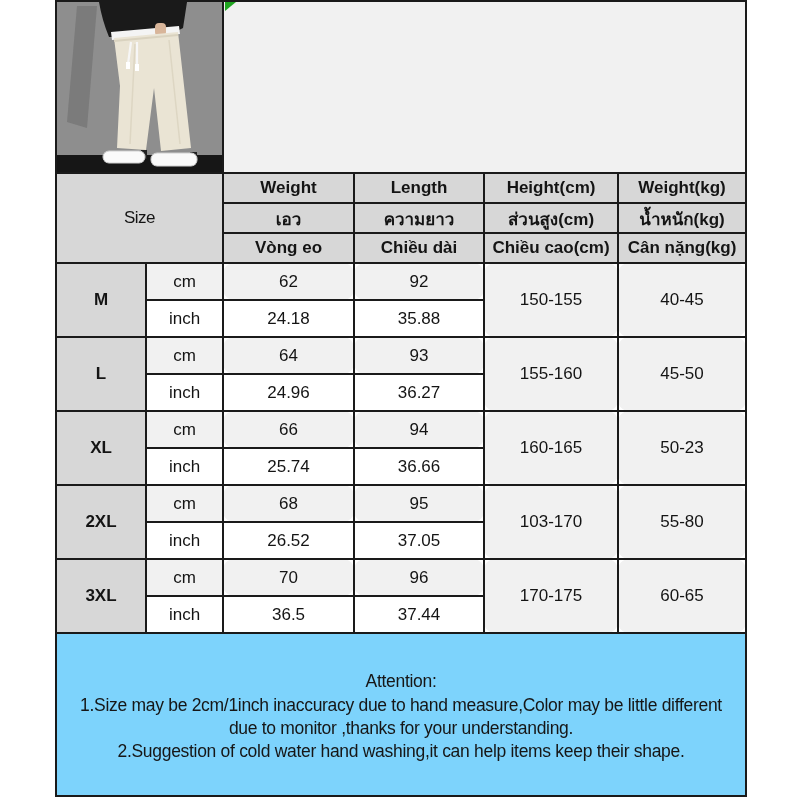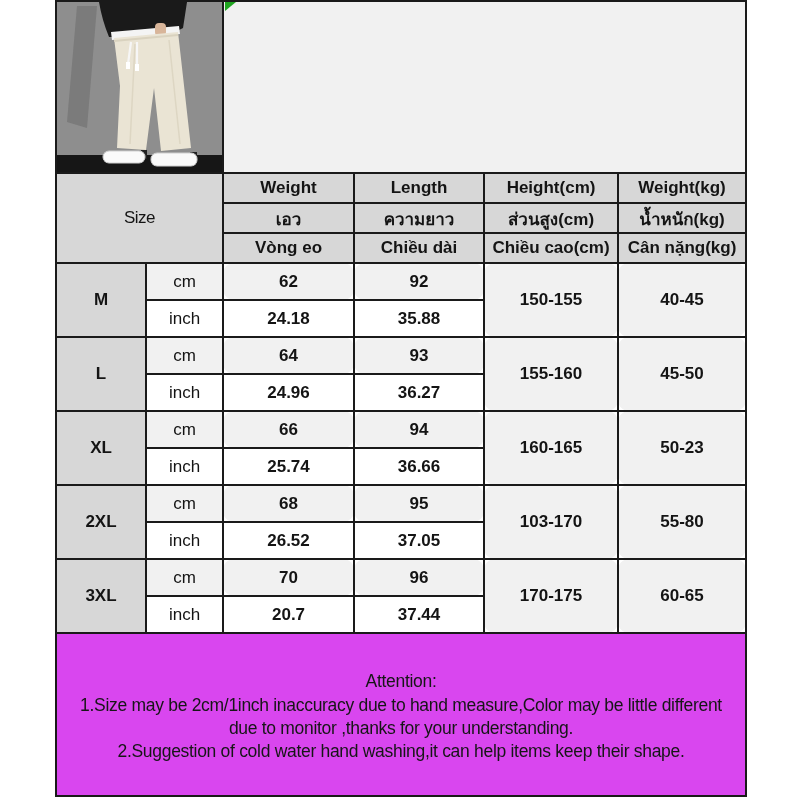--- a/index.html
+++ b/index.html
@@ -62,26 +62,26 @@
     font-size: 17px;
   }
   td.size-hdr { font-size: 33px; font-weight: 400; letter-spacing: -0.5px; }
   td.size-cell {
     background: #d7d7d7;
     font-weight: 700;
     font-size: 18px;
   }
   td.unit-cell { font-weight: 400; font-size: 17px; }
   td.shade { background: #f1f1f1; }
-  td.val { font-weight: 700; font-size: 17px; border-radius: 11px; }
+  td.val { font-weight: 400; font-size: 17px; border-radius: 11px; }
 
   td.attn-cell {
     vertical-align: top;
     text-align: left;
-    background: #d946ef;
+    background: #7dd3fc;
     padding: 5px 8px 0 8px;
     margin-left: 44px;
   }
   .attn-text { font-size: 17.5px; line-height: 1.33; letter-spacing: -0.3px; color: #161616; }
 </style>
 </head>
 <body>
 
 <div class="canvas">
   <table class="grid">
@@ -200,21 +200,21 @@
     <tr class="r-data">
       <td class="size-cell" rowspan="2">3XL</td>
       <td class="unit-cell shade">cm</td>
       <td class="val shade">70</td>
       <td class="val shade">96</td>
       <td class="val shade" rowspan="2">170-175</td>
       <td class="val shade" rowspan="2">60-65</td>
     </tr>
     <tr class="r-data">
       <td class="unit-cell">inch</td>
-      <td class="val">20.7</td>
+      <td class="val">36.5</td>
       <td class="val">37.44</td>
     </tr>
 
     <tr>
       <td class="attn-cell" colspan="6">
         <div class="attn-text">Attention:</div>
         <div class="attn-text">1.Size may be 2cm/1inch inaccuracy due to hand measure,Color may be little different due to monitor ,thanks for your understanding.</div>
         <div class="attn-text">2.Suggestion of cold water hand washing,it can help items keep their shape.</div>
       </td>
     </tr>

